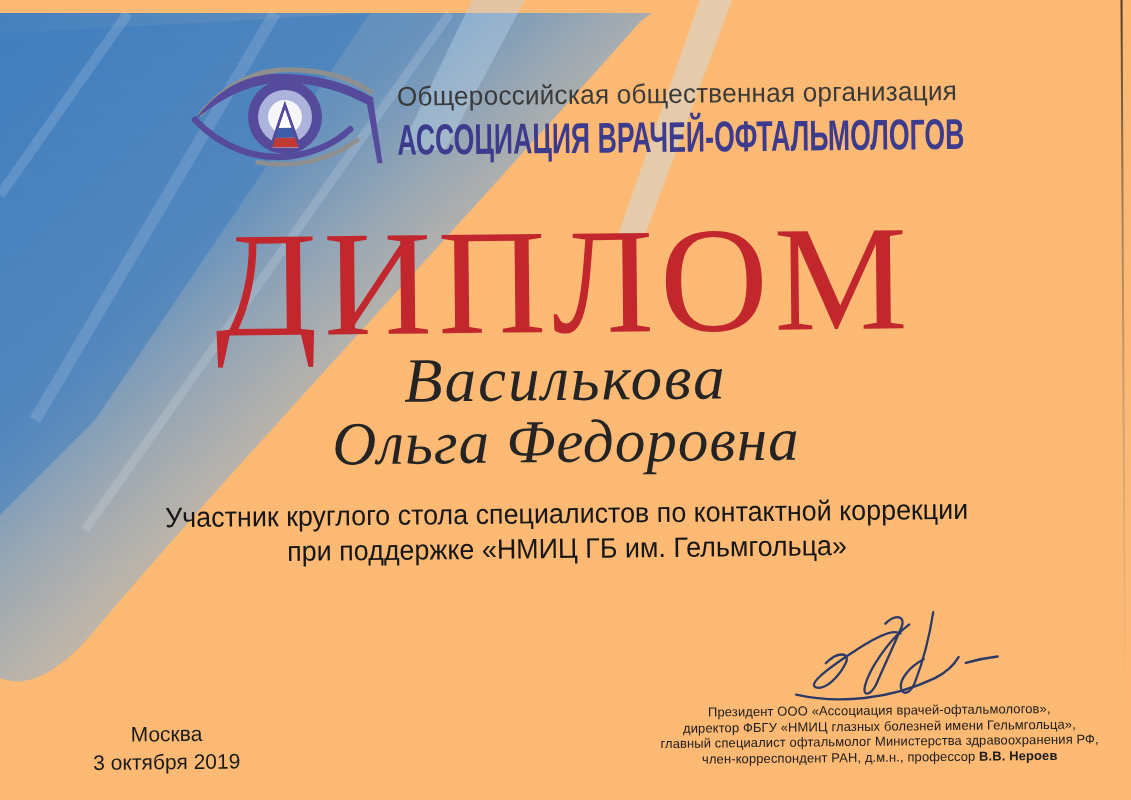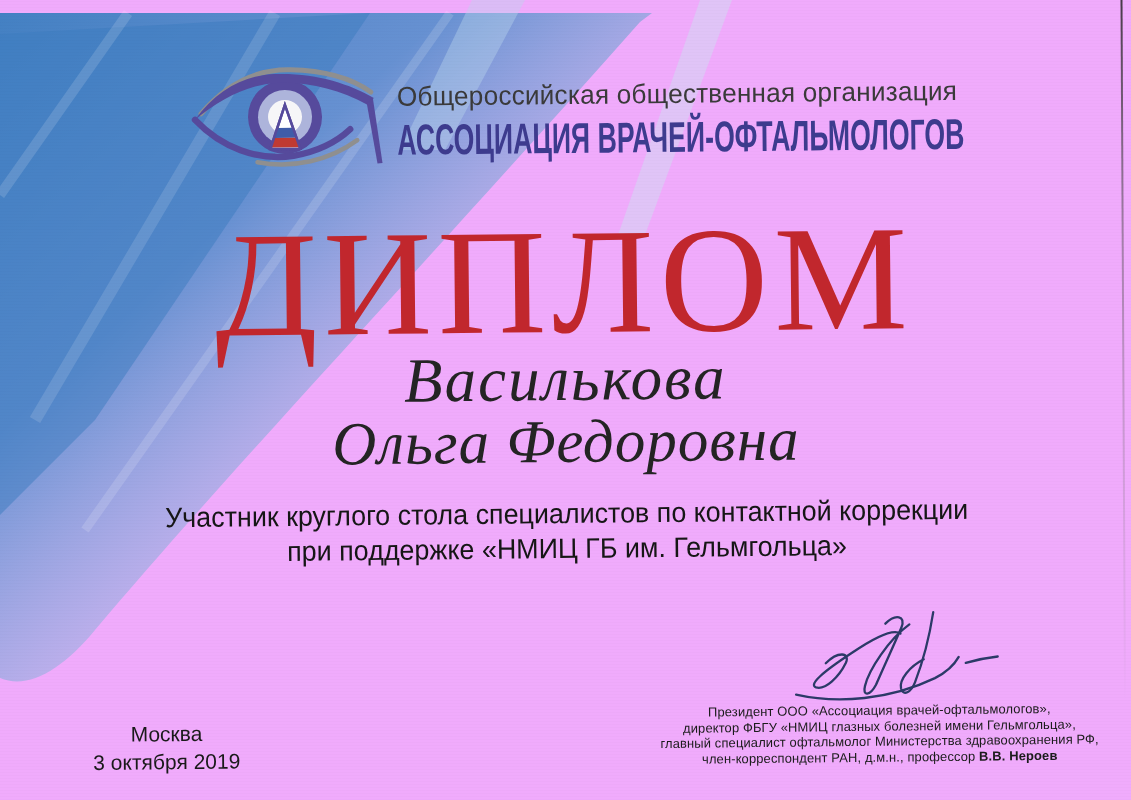--- a/index.html
+++ b/index.html
@@ -3,21 +3,21 @@
 <meta charset="utf-8">
 <style>
   html,body{margin:0;padding:0;}
   body{
     width:1131px;height:800px;
     font-family:"Liberation Sans",sans-serif;
     background:#e9e9e9;
   }
   .scan{
     position:relative;width:1131px;height:800px;overflow:hidden;
-    background:#f0abfc;
+    background:#fdba74;
   }
   .paper-texture{
     position:absolute;inset:0;pointer-events:none;
     background:repeating-linear-gradient(0deg,rgba(0,0,0,0.012) 0 1px,rgba(0,0,0,0) 1px 3px);
   }
   .bg-svg{position:absolute;left:0;top:0;}
   .content{
     position:absolute;inset:0;
     transform:rotate(-0.6deg);
     transform-origin:50% 50%;

